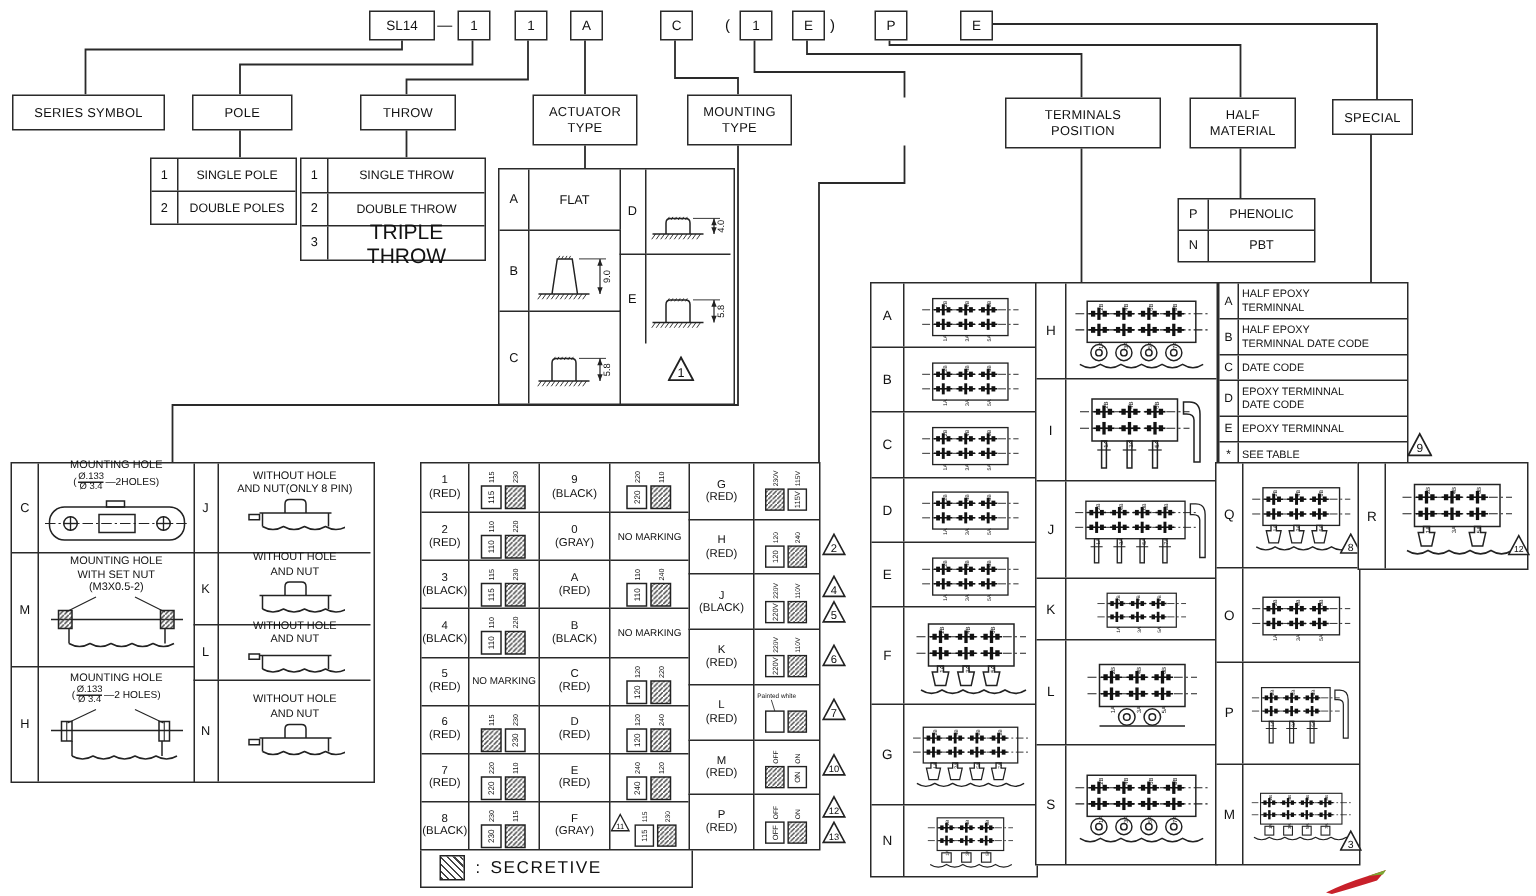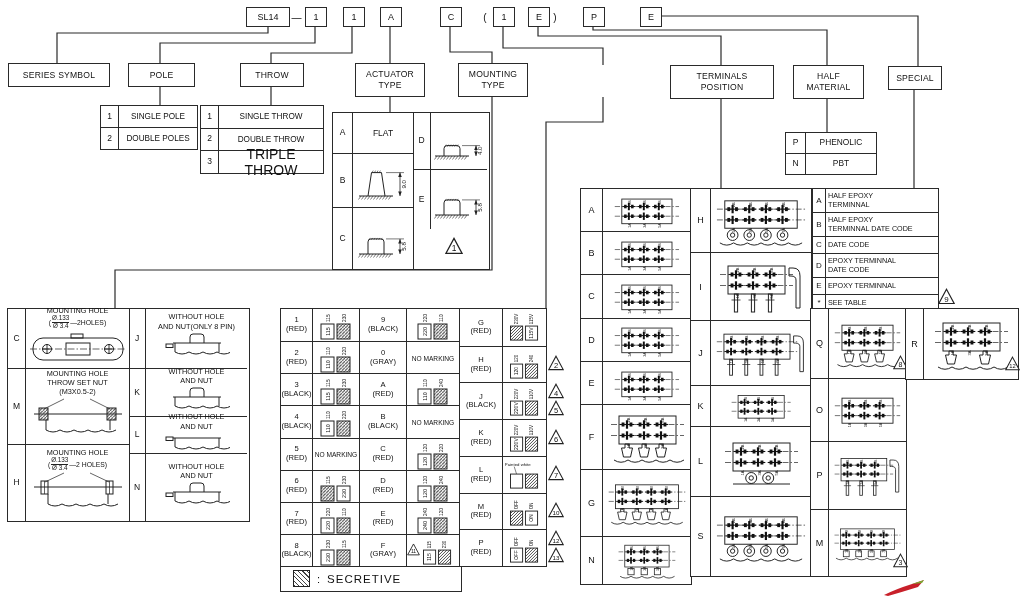--- a/index.html
+++ b/index.html
@@ -332,21 +332,21 @@
             <line x1="17" y1="14" x2="17" y2="24" stroke="#222" stroke-width="0.9"></line>
     <circle cx="79" cy="19" r="4.5" fill="none" stroke="#222"></circle>
             <line x1="74" y1="19" x2="84" y2="19" stroke="#222" stroke-width="0.9"></line>
             <line x1="79" y1="14" x2="79" y2="24" stroke="#222" stroke-width="0.9"></line>
     <rect x="36" y="13" width="24" height="12" fill="none" stroke="#222"></rect>
           </svg></div>
       </div>
       <div class="cell codecell" style="position: absolute; left: 0px; top: 59px; width: 18px; height: 76px; border-right: 1px solid rgb(42, 42, 42); border-top: 1px solid rgb(42, 42, 42); display: flex;">M</div>
       <div style="position: absolute; left: 18px; top: 59px; width: 103px; height: 76px; border-top: 1px solid rgb(42, 42, 42); border-right: 1px solid rgb(42, 42, 42); display: flex; flex-direction: column; align-items: center; justify-content: center; text-align: center;">
         <div style="font-size:7.3px;line-height:1.2">MOUNTING HOLE</div>
-        <div style="font-size:7.3px;line-height:1.2">THROW SET NUT</div>
+        <div style="font-size:7.3px;line-height:1.2">WITH SET NUT</div>
         <div style="font-size:7.3px;line-height:1.2">(M3X0.5-2)</div>
         <div style="margin-top:1px"><svg width="96" height="42" viewBox="0 0 96 42">
     <line x1="34" y1="1" x2="14" y2="11" stroke="#222" stroke-width="0.7"></line>
     <line x1="60" y1="1" x2="80" y2="11" stroke="#222" stroke-width="0.7"></line>
     <line x1="4" y1="16" x2="92" y2="16" stroke="#222"></line>
     <rect x="9" y="10" width="9" height="12" fill="url(#hatch)" stroke="#222"></rect>
     <rect x="77" y="10" width="9" height="12" fill="url(#hatch)" stroke="#222"></rect>
     <line x1="16" y1="22" x2="16" y2="32" stroke="#222"></line>
             <line x1="80" y1="22" x2="80" y2="32" stroke="#222"></line>
     <path d="M16,32 q7,4 14,0 q7,4 14,0 q7,4 14,0 q7,4 14,0 q7,4 14,0" fill="none" stroke="#222"></path>

